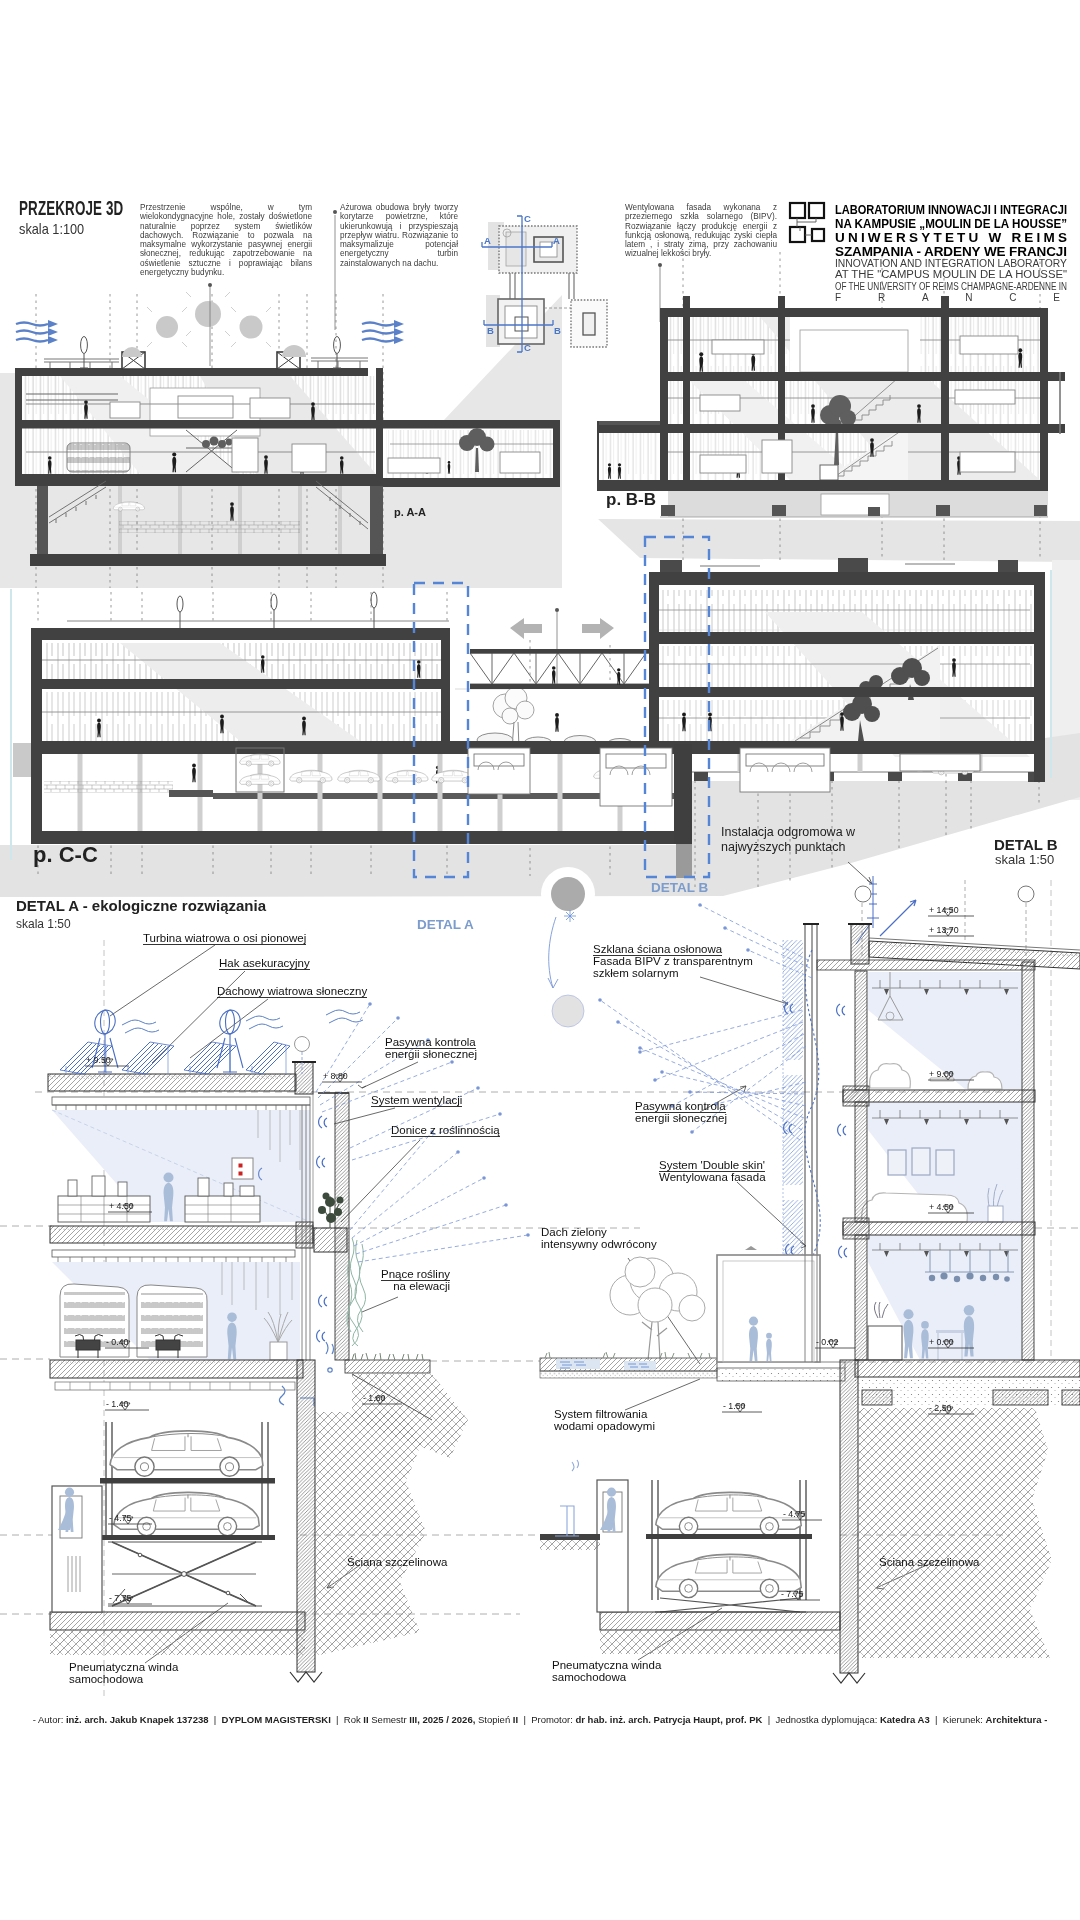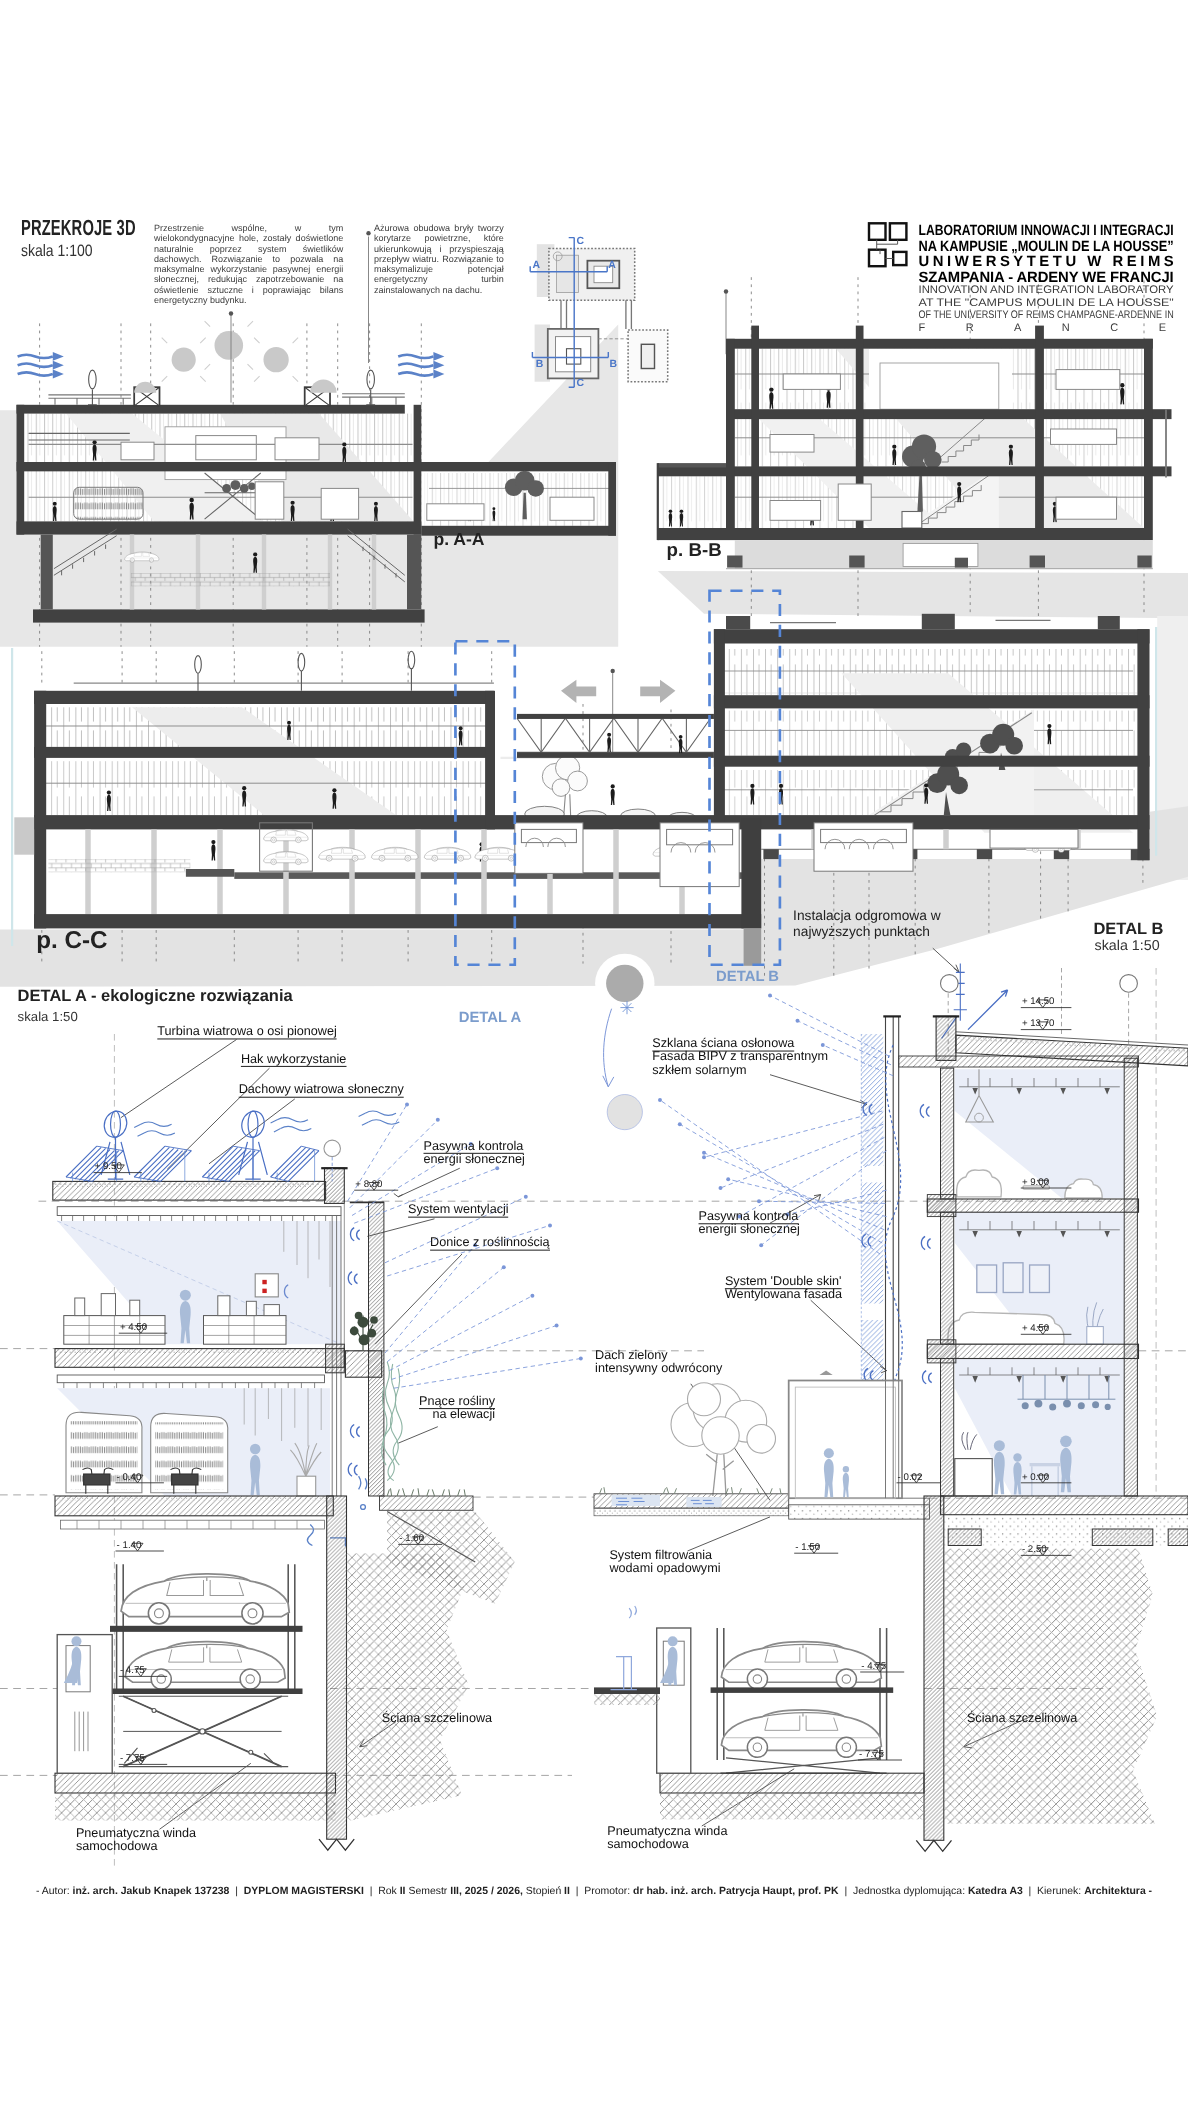--- a/index.html
+++ b/index.html
@@ -955,34 +955,35 @@
         <text x="929" y="1411">- 2.50</text>
 <text x="783" y="1517">- 4.75</text>
         <text x="781" y="1597">- 7.75</text>
 </g>
 </svg>
 
 <div class="t" style="left:19px;top:197px;font-size:20px;font-weight:bold;letter-spacing:0.2px;transform:scaleX(0.67);transform-origin:0 0;">PRZEKROJE 3D</div>
 <div class="t" style="left:19px;top:220px;font-size:15px;color:#333;transform:scaleX(0.85);transform-origin:0 0;">skala 1:100</div>
 <div class="par" style="left:140px;top:203px;width:172px;">Przestrzenie wspólne, w tym wielokondygnacyjne hole, zostały doświetlone naturalnie poprzez system świetlików dachowych. Rozwiązanie to pozwala na maksymalne wykorzystanie pasywnej energii słonecznej, redukując zapotrzebowanie na oświetlenie sztuczne i poprawiając bilans energetyczny budynku.</div>
 <div class="par" style="left:340px;top:203px;width:118px;">Ażurowa obudowa bryły tworzy korytarze powietrzne, które ukierunkowują i przyspieszają przepływ wiatru. Rozwiązanie to maksymalizuje potencjał energetyczny turbin zainstalowanych na dachu.</div>
-
-<div class="t" style="left:394px;top:482px;font-size:16px;font-weight:bold;">p. A-A</div>
+<div class="par" style="left:625px;top:203px;width:152px;">Wentylowana fasada wykonana z przeziernego szkła solarnego (BIPV). Rozwiązanie łączy produkcję energii z funkcją osłonową, redukując zyski ciepła latem , i straty zimą, przy zachowaniu wizualnej lekkości bryły.</div>
+
+<div class="t" style="left:394px;top:506px;font-size:11px;font-weight:bold;">p. A-A</div>
 <div class="t" style="left:606px;top:490px;font-size:17px;font-weight:bold;">p. B-B</div>
 <div class="t" style="left:33px;top:842px;font-size:22px;font-weight:bold;">p. C-C</div>
 <div class="t" style="left:417px;top:878px;font-size:13.5px;font-weight:bold;color:#7b9ccc;margin-top:39px;">DETAL A</div>
 <div class="t" style="left:651px;top:880px;font-size:13.5px;font-weight:bold;color:#7b9ccc;">DETAL B</div>
 <div class="t" style="left:721px;top:825px;font-size:12.5px;line-height:15px;white-space:normal;width:140px;">Instalacja odgromowa w najwyższych punktach</div>
 <div class="t" style="left:994px;top:836px;font-size:15px;font-weight:bold;">DETAL B</div>
 <div class="t" style="left:995px;top:852px;font-size:13px;color:#333;">skala 1:50</div>
 <div class="t" style="left:16px;top:897px;font-size:15px;font-weight:bold;">DETAL A - ekologiczne rozwiązania</div>
 <div class="t" style="left:16px;top:917px;font-size:12px;color:#333;">skala 1:50</div>
 
 <div class="lbl" style="left:143px;top:932px;"><span class="u">Turbina wiatrowa o osi pionowej</span></div>
-<div class="lbl" style="left:219px;top:957px;"><span class="u">Hak wykorzystanie</span></div>
+<div class="lbl" style="left:219px;top:957px;"><span class="u">Hak asekuracyjny</span></div>
 <div class="lbl" style="left:217px;top:985px;"><span class="u">Dachowy wiatrowa słoneczny</span></div>
 <div class="lbl" style="left:385px;top:1036px;"><span class="u">Pasywna kontrola</span><br>energii słonecznej</div>
 <div class="lbl" style="left:371px;top:1094px;"><span class="u">System wentylacji</span></div>
 <div class="lbl" style="left:391px;top:1124px;"><span class="u">Donice z roślinnością</span></div>
 <div class="lbl" style="left:381px;top:1268px;text-align:right;"><span class="u">Pnące rośliny</span><br>na elewacji</div>
 <div class="lbl" style="left:347px;top:1556px;">Ściana szczelinowa</div>
 <div class="lbl" style="left:69px;top:1661px;">Pneumatyczna winda<br>samochodowa</div>
 
 <div class="lbl" style="left:593px;top:943px;"><span class="u">Szklana ściana osłonowa</span><br>Fasada BIPV z transparentnym<br>szkłem solarnym</div>
 <div class="lbl" style="left:635px;top:1100px;"><span class="u">Pasywna kontrola</span><br>energii słonecznej</div>

